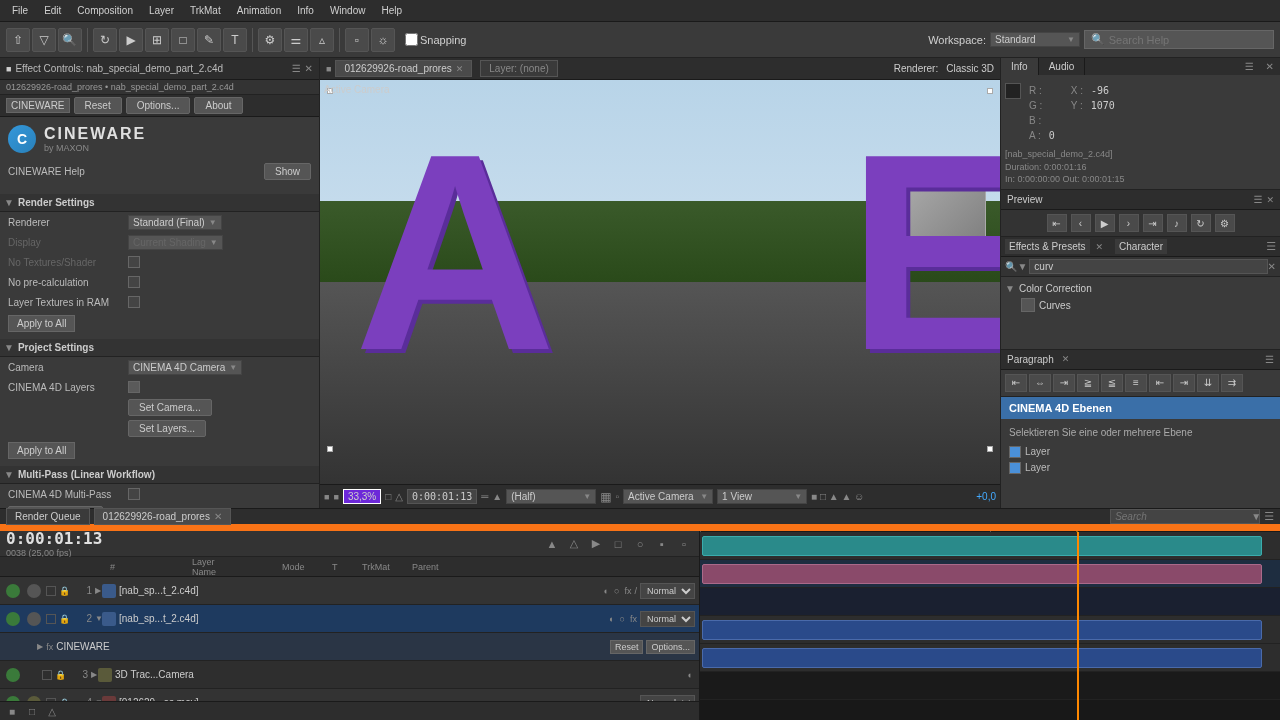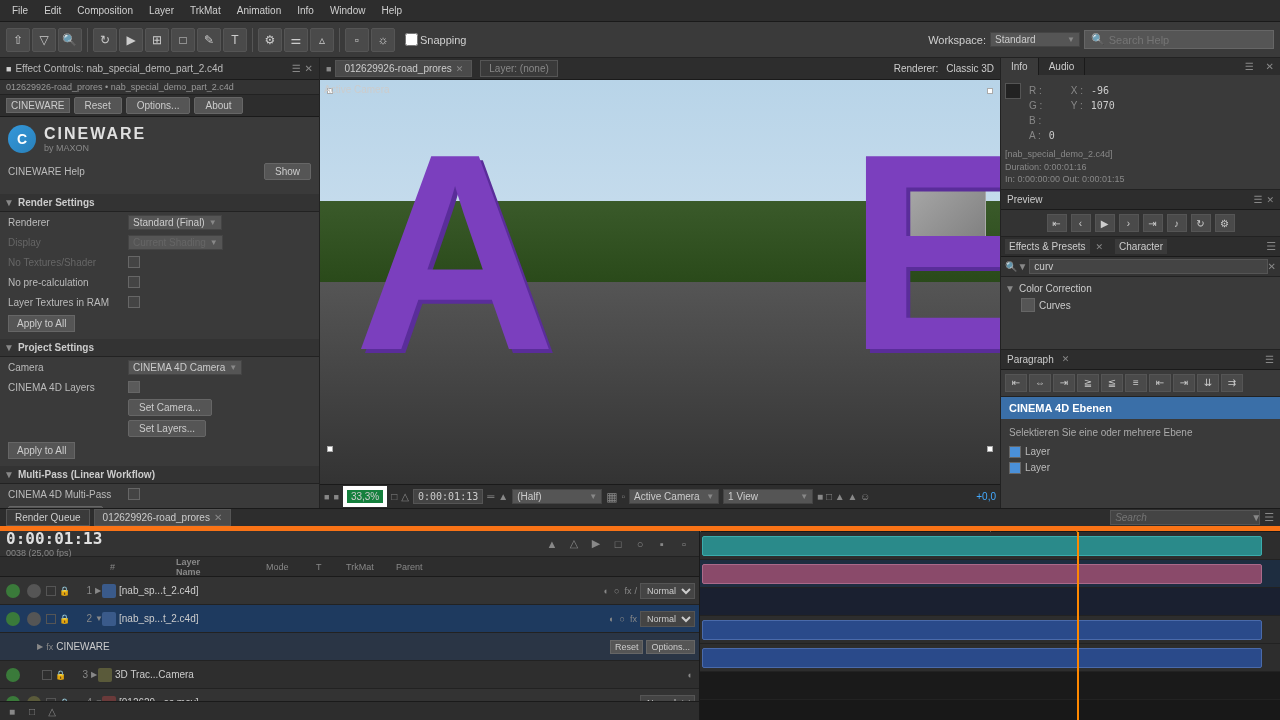--- a/index.html
+++ b/index.html
@@ -71,21 +71,21 @@
     .handle { position: absolute; width: 6px; height: 6px; background: #fff; border: 1px solid #aaa; }
     .handle.tl { top: 2%; left: 1%; }
     .handle.tr { top: 2%; right: 1%; }
     .handle.bl { bottom: 8%; left: 1%; }
     .handle.br { bottom: 8%; right: 1%; }
     .active-camera-label { position: absolute; top: 4px; left: 4px; font-size: 10px; color: #ccc; }
     .inset-preview { position: absolute; right: 2%; top: 25%; width: 12%; height: 22%; background: #888; border: 1px solid #aaa; overflow: hidden; }
     .inset-preview-inner { width: 100%; height: 100%; background: linear-gradient(135deg, #aaa 0%, #777 100%); }
     
     .comp-footer { display: flex; align-items: center; background: #2d2d2d; height: 24px; padding: 0 4px; border-top: 1px solid #1a1a1a; gap: 4px; font-size: 10px; }
-    .zoom-display { background: #15803d; border: 4px solid #ffffff; padding: 1px 4px; color: #ccc; }
+    .zoom-display { background: #6d28d9; border: 1px solid #ffffff; padding: 1px 4px; color: #ccc; }
     .time-display { background: #444; border: 1px solid #555; padding: 1px 4px; color: #ccc; font-family: monospace; }
     
     
     #right-panel { width: 280px; background: #3a3a3a; border-left: 1px solid #222; display: flex; flex-direction: column; flex-shrink: 0; }
     
     .info-audio-tabs { display: flex; background: #2d2d2d; }
     .info-tab { padding: 3px 10px; font-size: 10px; color: #ccc; cursor: pointer; border-right: 1px solid #1a1a1a; }
     .info-tab.active { background: #3a3a3a; }
     
     .info-content { padding: 4px; }
@@ -121,21 +121,21 @@
     
     .cinema4d-panel { border-top: 1px solid #222; flex: 1; }
     .c4d-header { display: flex; align-items: center; background: #3a6fa8; height: 22px; padding: 0 8px; font-size: 11px; color: white; font-weight: bold; }
     .c4d-content { padding: 8px; font-size: 10px; color: #bbb; }
     .c4d-layer-row { display: flex; align-items: center; padding: 2px 0; gap: 4px; }
     .c4d-checkbox { width: 12px; height: 12px; border: 1px solid #666; background: #4a90d9; display: inline-block; }
     
     
     #bottom-panel { display: flex; flex-direction: column; background: #2d2d2d; border-top: 1px solid #1a1a1a; }
     
-    .timeline-header { display: flex; align-items: center; background: #2d2d2d; height: 22px; padding: 0 6px; border-bottom: 5px solid #f97316; gap: 4px; }
+    .timeline-header { display: flex; align-items: center; background: #2d2d2d; height: 22px; padding: 0 6px; border-bottom: 7px solid #f97316; gap: 4px; }
     .tl-tab { display: flex; align-items: center; background: #3a3a3a; border: 1px solid #555; padding: 2px 8px; font-size: 10px; color: #ccc; cursor: pointer; gap: 4px; }
     .tl-tab.active { background: #4a4a4a; }
     .tl-close { color: #888; cursor: pointer; font-size: 10px; }
     .tl-search { display: flex; align-items: center; background: #444; border: 1px solid #555; padding: 1px 4px; width: 150px; gap: 2px; }
     .tl-search input { background: transparent; border: none; color: #ccc; font-size: 10px; outline: none; flex: 1; font-style: italic; }
     
     .timeline-body { display: flex; height: 190px; }
     
     .tl-left { width: 700px; flex-shrink: 0; display: flex; flex-direction: column; border-right: 1px solid #1a1a1a; }
     .tl-controls-bar { display: flex; align-items: center; height: 26px; padding: 0 6px; background: #333; border-bottom: 1px solid #222; gap: 4px; }
@@ -563,21 +563,21 @@
           <div class="tl-icon">▶</div>
           <div class="tl-icon">□</div>
           <div class="tl-icon">○</div>
           <div class="tl-icon">▪</div>
           <div class="tl-icon">▫</div>
         </div>
       </div>
 
       <div class="layer-cols-header">
         <div style="width:16px;">#</div>
-        <div style="width:30px;margin-left:50px;font-weight:bold;">Layer Name</div>
+        <div style="width:30px;margin-left:66px;">Layer Name</div>
         <div style="width:50px;margin-left:60px;">Mode</div>
         <div style="width:30px;">T</div>
         <div style="width:50px;">TrkMat</div>
         <div style="width:50px;">Parent</div>
       </div>
 
       <div class="layer-rows">
 
         <div class="layer-row">
           <div class="layer-vis"></div>

